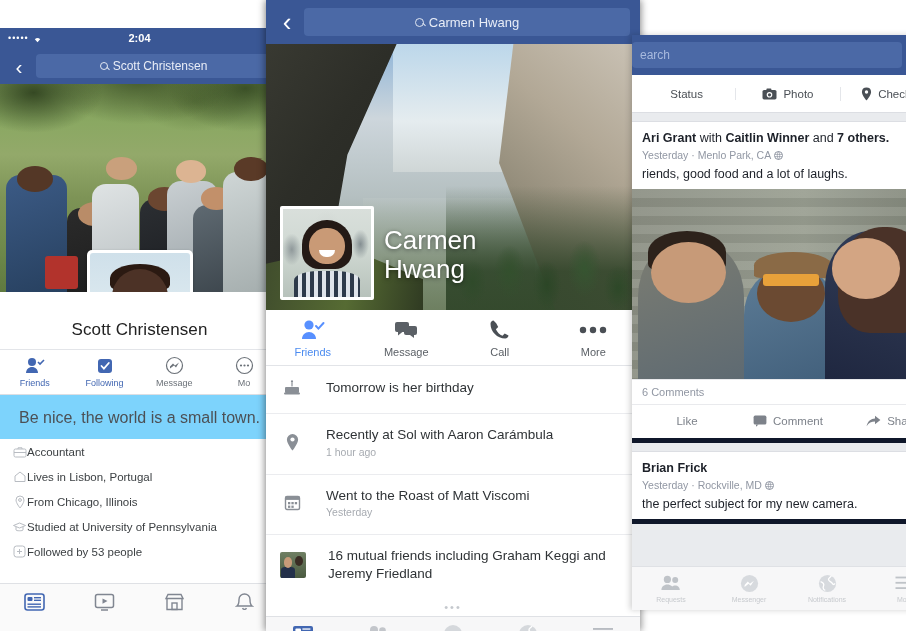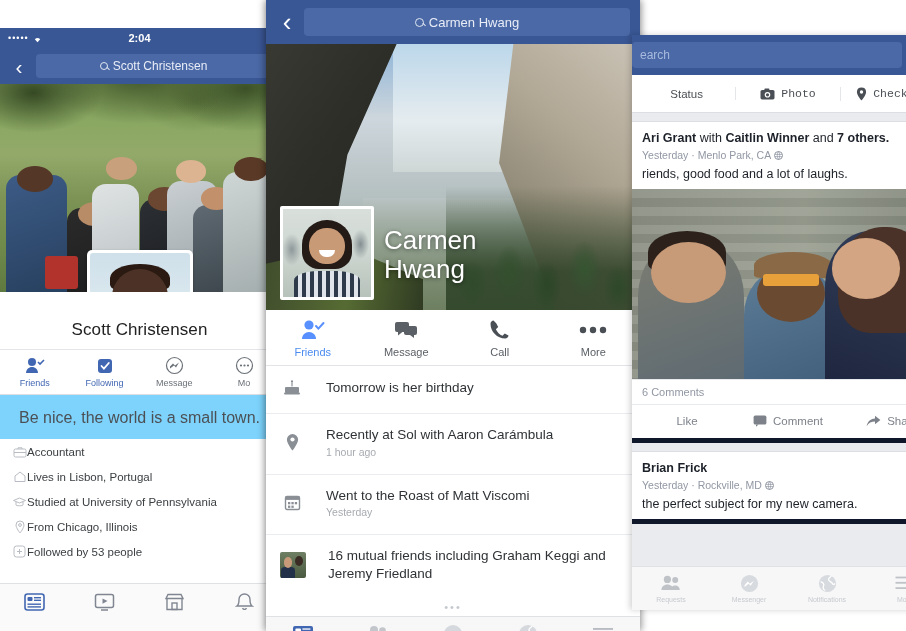--- a/index.html
+++ b/index.html
@@ -163,21 +163,21 @@
   .tabbar.mid .tab { font-size: 8.5px; }
 
   
   #panel-right { left: 632px; top: 35px; width: 312px; height: 575px; background:#e9ebee; box-shadow: -2px 0 6px rgba(0,0,0,.18); }
   .r-nav { height: 40px; background:#3a5795; display:flex; align-items:center; padding: 0 8px 0 0; gap: 8px; }
   .r-pill { flex:1; height: 26px; background:#4b69a6; border-radius: 4px; display:flex; align-items:center;
     padding-left: 8px; color:#a8bade; font-size: 12px; }
   .r-friendico { width: 26px; height: 22px; flex:0 0 26px; display:flex; align-items:center; justify-content:center; color:#fff; }
   .compose { height: 38px; background:#fff; display:flex; align-items:center; border-bottom:1px solid #dcdee3; }
   .comp-item { flex:1; display:flex; align-items:center; justify-content:center; gap:6px; font-size: 11.5px; color:#4a4f55; }
-  .comp-item + .comp-item { border-left: 1px solid #e4e6ea; font-family: Liberation Mono, monospace; }
+  .comp-item + .comp-item { border-left: 1px solid #e4e6ea; }
   .post { background:#fff; border-top:1px solid #dcdee3; border-bottom:5px solid #0f172a; }
   .post-head { padding: 8px 10px 6px; position:relative; }
   .post-title { font-size: 12.5px; color:#1d2129; line-height: 1.35; padding-right: 22px; }
   .post-title b { font-weight: bold; }
   .post-meta { font-size: 10.5px; color:#9197a3; margin-top: 2px; }
   .post-chev { position:absolute; right: 9px; top: 9px; color:#9aa0a6; font-size: 12px; }
   .post-text { font-size: 12.5px; color:#1d2129; padding: 0 10px 8px; }
   .post-photo { height: 190px; position:relative; overflow:hidden;
     background: linear-gradient(to bottom, #9a9c92 0%, #8d9086 40%, #76796f 100%); }
   .pp-wall { position:absolute; inset:0;
@@ -319,35 +319,35 @@
       <div class="info-row">
         <span class="info-ic">
           <svg width="14" height="13" viewBox="0 0 14 13">
               <path d="M2 6l5-4 5 4v5.5H2z" fill="none" stroke="#b8bcc2" stroke-width="1"></path>
             </svg>
         </span>
         <span>Lives in Lisbon, Portugal</span>
       </div>
       <div class="info-row">
         <span class="info-ic">
+          <svg width="12" height="14" viewBox="0 0 12 14">
+              <path d="M6 1a4 4 0 0 1 4 4c0 3-4 8-4 8S2 8 2 5a4 4 0 0 1 4-4z" fill="none" stroke="#b8bcc2" stroke-width="1"></path>
+              <circle cx="6" cy="5" r="1.4" fill="none" stroke="#b8bcc2" stroke-width="1"></circle>
+            </svg>
+        </span>
+        <span>From Chicago, Illinois</span>
+      </div>
+      <div class="info-row">
+        <span class="info-ic">
           <svg width="15" height="12" viewBox="0 0 15 12">
               <path d="M1.5 4.5L7.5 2l6 2.5-6 2.5z" fill="none" stroke="#b8bcc2" stroke-width="1"></path>
               <path d="M4 6v3c0 1 7 1 7 0V6" fill="none" stroke="#b8bcc2" stroke-width="1"></path>
             </svg>
         </span>
         <span>Studied at University of Pennsylvania</span>
-      </div>
-      <div class="info-row">
-        <span class="info-ic">
-          <svg width="12" height="14" viewBox="0 0 12 14">
-              <path d="M6 1a4 4 0 0 1 4 4c0 3-4 8-4 8S2 8 2 5a4 4 0 0 1 4-4z" fill="none" stroke="#b8bcc2" stroke-width="1"></path>
-              <circle cx="6" cy="5" r="1.4" fill="none" stroke="#b8bcc2" stroke-width="1"></circle>
-            </svg>
-        </span>
-        <span>From Chicago, Illinois</span>
       </div>
       <div class="info-row">
         <span class="info-ic">
           <svg width="13" height="13" viewBox="0 0 13 13">
               <rect x="1" y="1" width="11" height="11" rx="2.5" fill="none" stroke="#b8bcc2" stroke-width="1"></rect>
               <path d="M6.5 4v5M4 6.5h5" stroke="#b8bcc2" stroke-width="1"></path>
             </svg>
         </span>
         <span>Followed by 53 people</span>
       </div>

